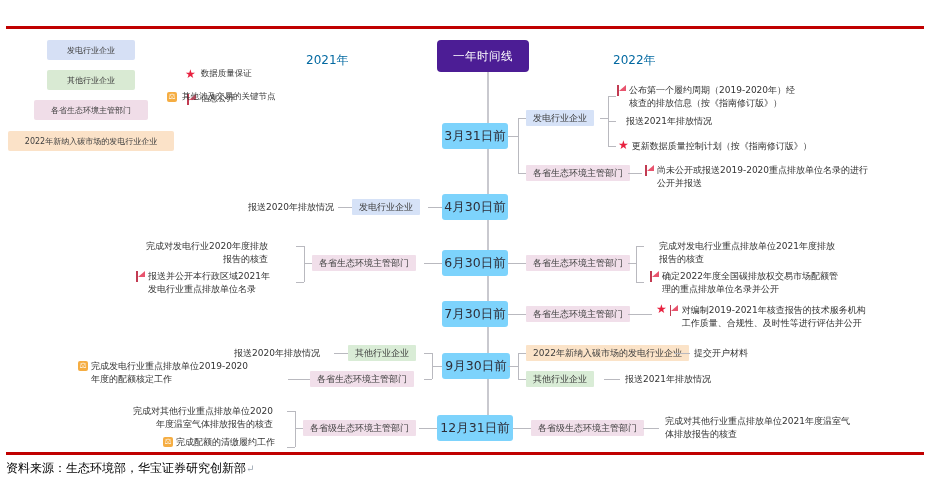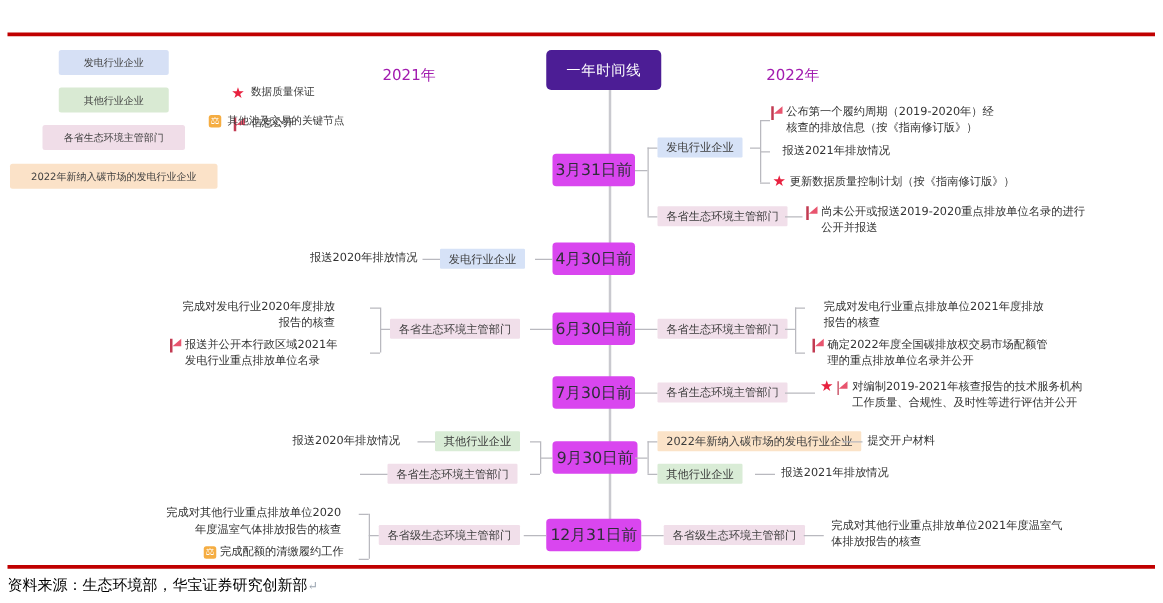--- a/index.html
+++ b/index.html
@@ -67,39 +67,39 @@
     flex:0 0 auto; width:10px; height:10px; background:#f5ad42;
     border-radius:2px; position:relative;
   }
   .ico-scale::before {
     content:"\2696"; position:absolute; left:0; top:-1px; width:10px;
     font-size:8px; color:#fff; text-align:center; line-height:11px;
   }
 
   
   .year-label {
-    position: absolute; font-size: 12px; color: #a21caf; white-space: nowrap;
+    position: absolute; font-size: 12px; color: #0369a1; white-space: nowrap;
   }
 
   
   .spine {
     position: absolute; left: 487px; top: 72px; width: 2px; height: 356px;
     background: #c9c9cf;
   }
   .hub {
     position: absolute; left: 437px; top: 40px; width: 92px; height: 32px;
     background: #4c1d95; border-radius: 4px;
     display:flex; align-items:center; justify-content:center;
     color: #fff; font-size: 11.5px; letter-spacing: .5px;
   }
 
   
   .date-node {
     position: absolute; height: 26px; padding: 0 8px;
-    background: #d946ef; border-radius: 3px;
+    background: #7dd3fc; border-radius: 3px;
     display: flex; align-items: center; justify-content: center;
     font-size: 12.5px; color: #2e2e38; white-space: nowrap;
   }
 
   
   .chip {
     position: absolute; height: 16px; padding: 0 7px;
     display: flex; align-items: center; justify-content: center;
     font-size: 9px; color: #3d3d3d; white-space: nowrap;
     border-radius: 1px;
@@ -290,20 +290,25 @@
   </div>
   <div class="hline" style="left:334px;top:353px;width:14px;"></div>
   <div class="leaf ralign" style="left:234px;top:347px;width:96px;">
     <span class="txt">报送2020年排放情况</span>
   </div>
 
   <div class="chip c-pink" style="left:310px;top:371px;">
     <span>各省生态环境主管部门</span>
   </div>
   <div class="hline" style="left:288px;top:379px;width:22px;"></div>
+  <div class="leaf" style="left:78px;top:360px;">
+    <span class="ico-scale" style="margin-top:1px"></span>
+    <span class="txt">完成发电行业重点排放单位2019-2020
+年度的配额核定工作</span>
+  </div>
 
   <div class="hline" style="left:508px;top:366px;width:10px;"></div>
   <div class="vline" style="left:518px;top:353px;height:26px;"></div>
   <div class="hline" style="left:518px;top:353px;width:8px;"></div>
   <div class="hline" style="left:518px;top:379px;width:8px;"></div>
 
   <div class="chip c-orange" style="left:526px;top:345px;">
     <span>2022年新纳入碳市场的发电行业企业</span>
   </div>
   <div class="hline" style="left:674px;top:353px;width:16px;"></div>

